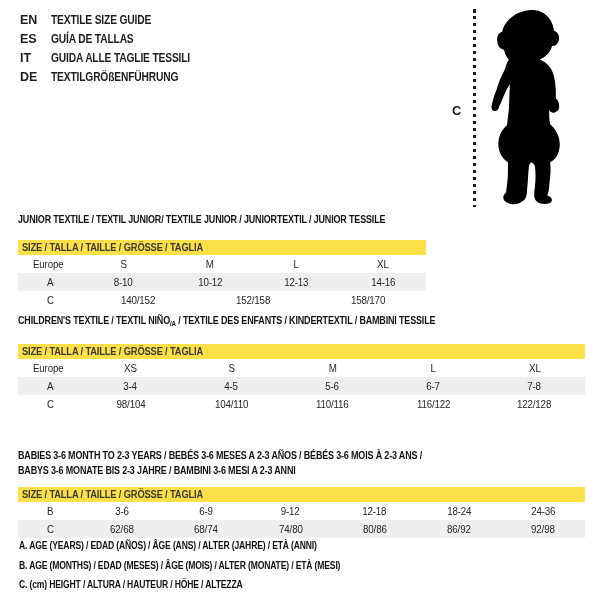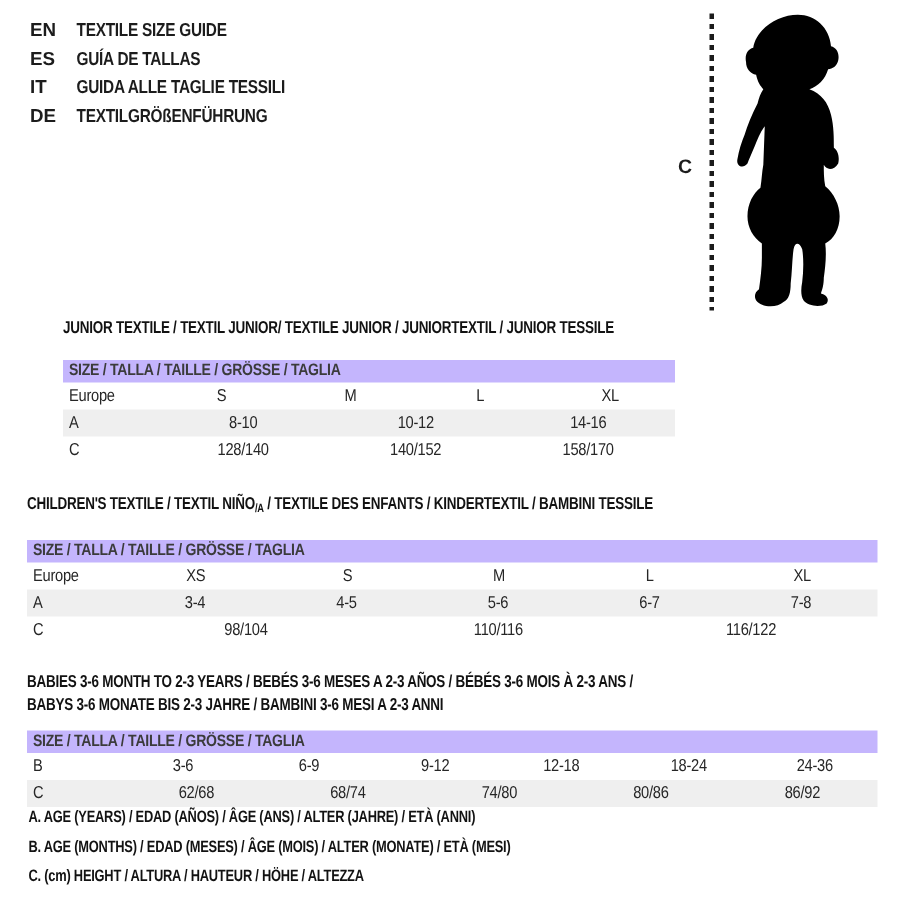--- a/index.html
+++ b/index.html
@@ -19,34 +19,34 @@
   .lang-code{width:31px;}
 
   
   .dash-line{position:absolute;left:473px;top:9px;width:3px;height:198px;
     background:repeating-linear-gradient(180deg,#1c1c1c 0 3.5px,transparent 3.5px 7px);}
   .baby{position:absolute;left:482px;top:8px;}
   .fig-label{position:absolute;left:452px;top:104px;font-weight:bold;font-size:13px;line-height:13px;}
 
   
   .section{position:absolute;left:18px;}
-  .sec-junior{top:212px;width:408px;margin-left:24px;}
-  .sec-children{top:329px;width:567px;text-decoration:underline;}
+  .sec-junior{top:212px;width:408px;}
+  .sec-children{top:313px;width:567px;text-decoration:underline;}
   .sec-babies{top:448px;width:567px;}
   .sec-title{font-weight:bold;font-size:11.5px;height:14px;line-height:14px;color:#121212;}
   .sec-title .sub{font-size:8px;vertical-align:-2px;}
   .title2{height:15px;line-height:15px;}
   .gap-junior{height:14px;}
   .gap-children{height:17px;}
   .gap-babies{height:9px;}
-  .bar{height:15px;line-height:15px;background:#c4b5fd;color:#3b3b3b;
+  .bar{height:15px;line-height:15px;background:#fde047;color:#3b3b3b;
     font-weight:bold;font-size:11px;padding-left:4px;}
   .trow{display:flex;height:18px;line-height:18px;font-size:11.5px;color:#262626;}
   .trow.alt{background:#efefef;}
-  .c0{width:62px;text-align:left;padding-left:4px;box-sizing:border-box;}
+  .c0{width:62px;text-align:center;padding-left:4px;box-sizing:border-box;}
   .cv{flex:1;text-align:center;}
 
   
   .footnotes{position:absolute;left:19px;top:536px;}
   .fn-line{height:19.5px;line-height:19.5px;font-weight:bold;font-size:11px;color:#121212;}
 </style>
 </head>
 <body>
 
 <div class="canvas">
@@ -127,26 +127,27 @@
       <span class="c0"><span class="cx left t85">Europe</span></span>
       <span class="cv"><span class="cx t85">S</span></span>
       <span class="cv"><span class="cx t85">M</span></span>
       <span class="cv"><span class="cx t85">L</span></span>
       <span class="cv"><span class="cx t85">XL</span></span>
     </div>
     <div class="trow alt">
       <span class="c0"><span class="cx left t85">A</span></span>
       <span class="cv"><span class="cx t85">8-10</span></span>
       <span class="cv"><span class="cx t85">10-12</span></span>
+      <span class="cv"><span class="cx t85">12-13</span></span>
       <span class="cv"><span class="cx t85">14-16</span></span>
     </div>
     <div class="trow">
       <span class="c0"><span class="cx left t85">C</span></span>
-      <span class="cv"><span class="cx t85">128/140</span></span>
       <span class="cv"><span class="cx t85">140/152</span></span>
+      <span class="cv"><span class="cx t85">152/158</span></span>
       <span class="cv"><span class="cx t85">158/170</span></span>
     </div>
   </div>
 
   <div class="section sec-children">
     <div class="sec-title">
       <span class="cx left t78">
         <span>CHILDREN'S TEXTILE / TEXTIL NIÑO</span><span class="sub">/A</span><span> / TEXTILE DES ENFANTS / KINDERTEXTIL / BAMBINI TESSILE</span>
       </span>
     </div>
@@ -166,22 +167,24 @@
       <span class="c0"><span class="cx left t85">A</span></span>
       <span class="cv"><span class="cx t85">3-4</span></span>
       <span class="cv"><span class="cx t85">4-5</span></span>
       <span class="cv"><span class="cx t85">5-6</span></span>
       <span class="cv"><span class="cx t85">6-7</span></span>
       <span class="cv"><span class="cx t85">7-8</span></span>
     </div>
     <div class="trow">
       <span class="c0"><span class="cx left t85">C</span></span>
       <span class="cv"><span class="cx t85">98/104</span></span>
+      <span class="cv"><span class="cx t85">104/110</span></span>
       <span class="cv"><span class="cx t85">110/116</span></span>
       <span class="cv"><span class="cx t85">116/122</span></span>
+      <span class="cv"><span class="cx t85">122/128</span></span>
     </div>
   </div>
 
   <div class="section sec-babies">
     <div class="sec-title title2">
       <span class="cx left t78">BABIES 3-6 MONTH TO 2-3 YEARS / BEBÉS 3-6 MESES A 2-3 AÑOS / BÉBÉS 3-6 MOIS À 2-3 ANS /</span>
     </div>
     <div class="sec-title title2">
       <span class="cx left t78">BABYS 3-6 MONATE BIS 2-3 JAHRE / BAMBINI 3-6 MESI A 2-3 ANNI</span>
     </div>
@@ -198,20 +201,21 @@
       <span class="cv"><span class="cx t85">18-24</span></span>
       <span class="cv"><span class="cx t85">24-36</span></span>
     </div>
     <div class="trow alt">
       <span class="c0"><span class="cx left t85">C</span></span>
       <span class="cv"><span class="cx t85">62/68</span></span>
       <span class="cv"><span class="cx t85">68/74</span></span>
       <span class="cv"><span class="cx t85">74/80</span></span>
       <span class="cv"><span class="cx t85">80/86</span></span>
       <span class="cv"><span class="cx t85">86/92</span></span>
+      <span class="cv"><span class="cx t85">92/98</span></span>
     </div>
   </div>
 
   <div class="footnotes">
     <div class="fn-line"><span class="cx left t78">A. AGE (YEARS) / EDAD (AÑOS) / ÂGE (ANS) / ALTER (JAHRE) / ETÀ (ANNI)</span></div>
     <div class="fn-line"><span class="cx left t78">B. AGE (MONTHS) / EDAD (MESES) / ÂGE (MOIS) / ALTER (MONATE) / ETÀ (MESI)</span></div>
     <div class="fn-line"><span class="cx left t78">C. (cm) HEIGHT / ALTURA / HAUTEUR / HÖHE / ALTEZZA</span></div>
   </div>
 
 </div>

